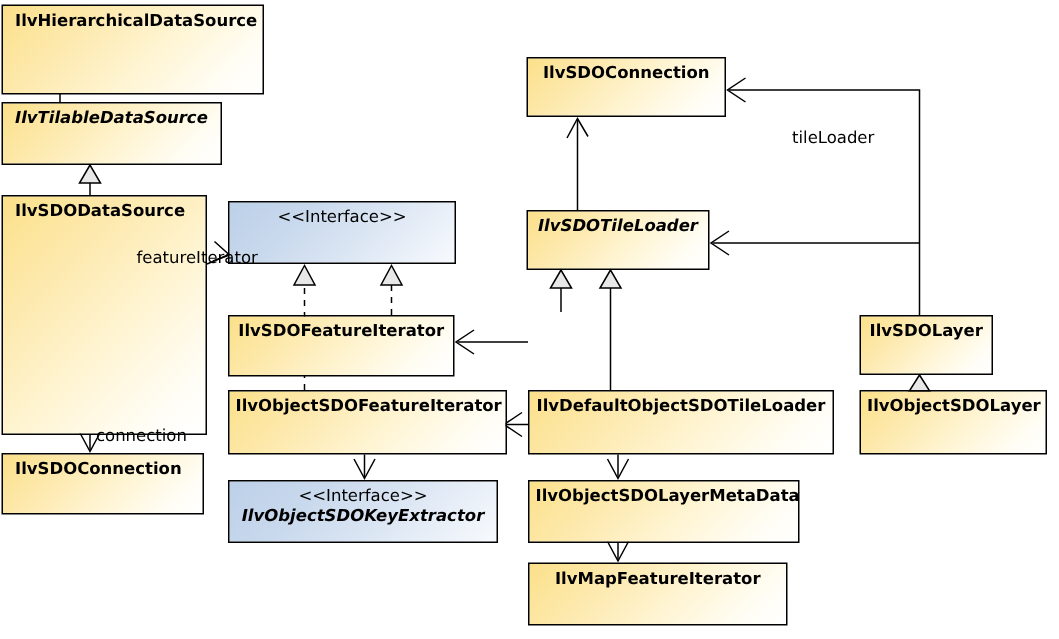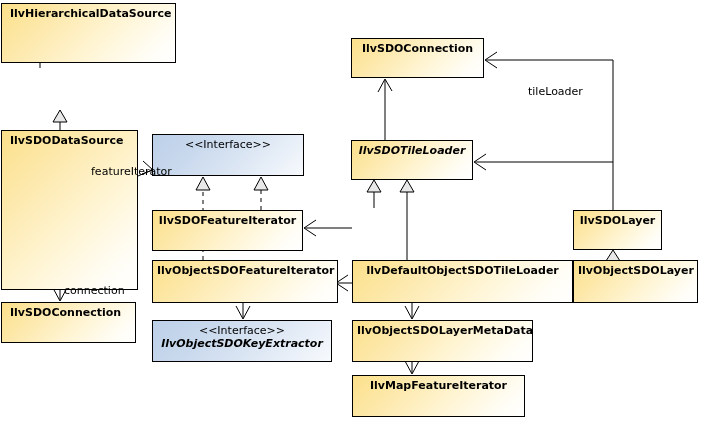--- a/index.html
+++ b/index.html
@@ -159,20 +159,23 @@
       <polyline points="497,52 485,60 497,68" fill="none" stroke="#000" stroke-width="1"></polyline>
       <polyline points="613,162 475,162" fill="none" stroke="#000" stroke-width="1"></polyline>
       <polyline points="486,154 474,162 486,170" fill="none" stroke="#000" stroke-width="1"></polyline>
     </g>
   </svg>
 
   <div class="uml-box" style="left:1px; top:3px; width:175px; height:60px;">
     <span class="cname left">IlvHierarchicalDataSource</span>
   </div>
 
+  <div class="uml-box abstract" style="left:1px; top:68px; width:147px; height:42px;">
+    <span class="cname left">IlvTilableDataSource</span>
+  </div>
 
   <div class="uml-box" style="left:1px; top:130px; width:137px; height:160px;">
     <span class="cname left">IlvSDODataSource</span>
   </div>
 
   <div class="uml-box" style="left:1px; top:302px; width:135px; height:41px;">
     <span class="cname left">IlvSDOConnection</span>
   </div>
 
   <div class="uml-box iface" style="left:152px; top:134px; width:152px; height:42px;">
@@ -194,21 +197,21 @@
 
   <div class="uml-box" style="left:351px; top:38px; width:133px; height:40px;">
     <span class="cname">IlvSDOConnection</span>
   </div>
 
   <div class="uml-box abstract" style="left:351px; top:140px; width:122px; height:40px;">
     <span class="cname">IlvSDOTileLoader</span>
   </div>
 
 
-  <div class="uml-box" style="left:352px; top:260px; width:221px; height:43px;">
+  <div class="uml-box" style="left:352px; top:260px; width:204px; height:43px;">
     <span class="cname">IlvDefaultObjectSDOTileLoader</span>
   </div>
 
   <div class="uml-box" style="left:352px; top:320px; width:181px; height:42px;">
     <span class="cname">IlvObjectSDOLayerMetaData</span>
   </div>
 
   <div class="uml-box" style="left:352px; top:375px; width:173px; height:42px;">
     <span class="cname">IlvMapFeatureIterator</span>
   </div>

